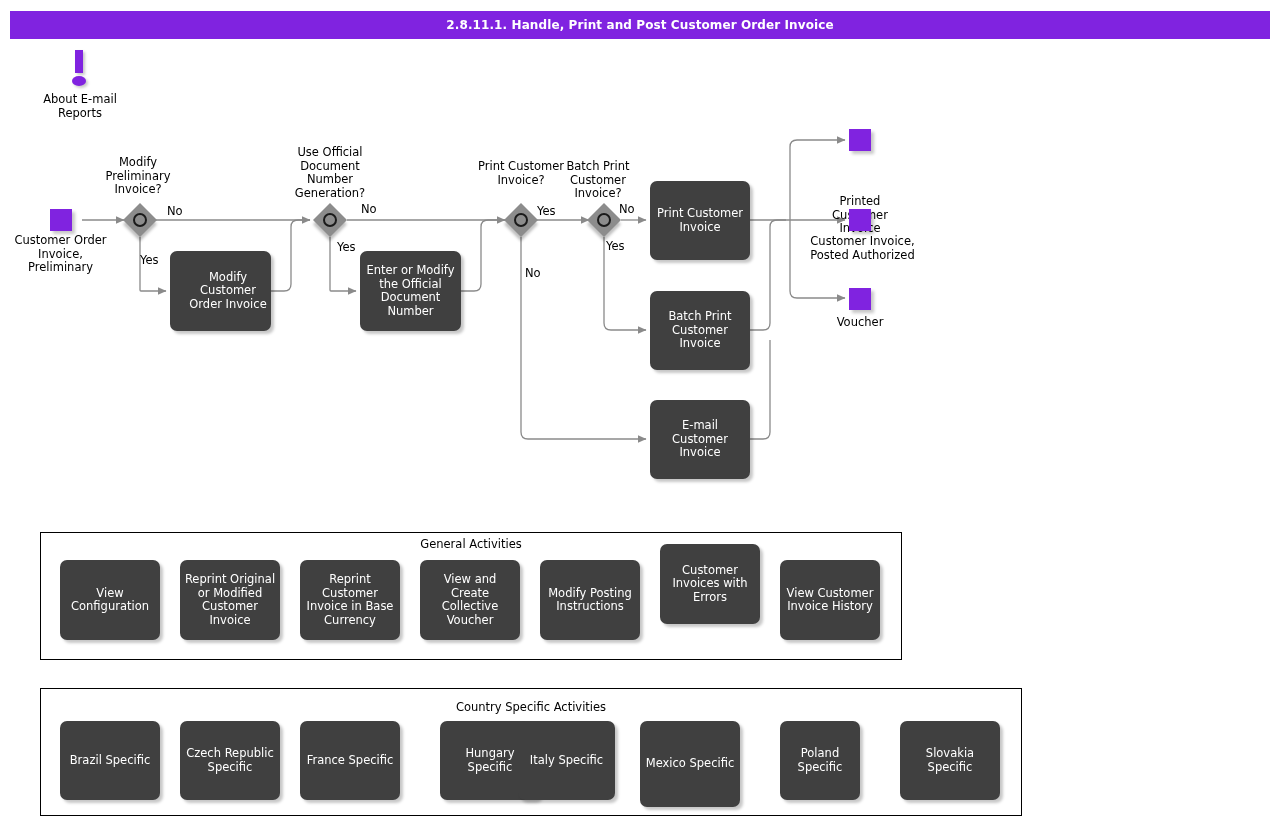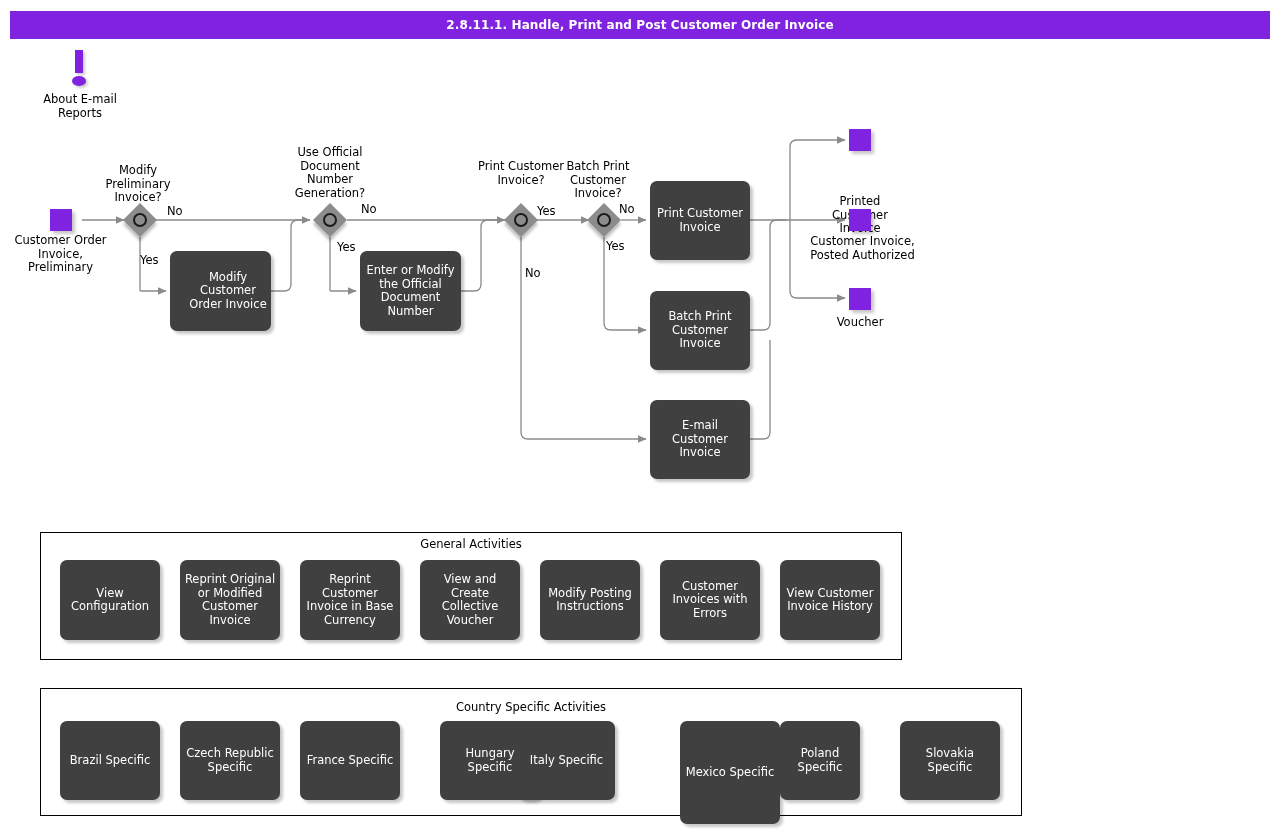--- a/index.html
+++ b/index.html
@@ -201,21 +201,21 @@
 
 <div class="note-icon" style="left:68px; top:50px; width:24px; height:38px;">
   <div class="bar"></div>
   <div class="dot"></div>
 </div>
 <div class="note-label" style="left:30px; top:93px; width:100px;">About E-mail Reports</div>
 
 <div class="term" style="left:50px; top:209px;"></div>
 <div class="term-label" style="left:8px; top:234px; width:105px;">Customer Order Invoice, Preliminary</div>
 
-<div class="dec-label" style="left:88px; top:164px; width:100px;">Modify Preliminary Invoice?</div>
+<div class="dec-label" style="left:88px; top:156px; width:100px;">Modify Preliminary Invoice?</div>
 <div class="decision" style="left:123px; top:203px;">
   <div class="dia"></div>
   <div class="ring"></div>
 </div>
 <div class="edge-label" style="left:167px; top:205px;">No</div>
 <div class="edge-label" style="left:140px; top:254px;">Yes</div>
 
 <div class="node" style="left:170px; top:251px; width:101px; height:80px;padding-left:18px;">
   <span>Modify Customer Order Invoice</span>
 </div>
@@ -280,21 +280,21 @@
 </div>
 <div class="node" style="left:300px; top:560px; width:100px; height:80px;">
   <span>Reprint Customer Invoice in Base Currency</span>
 </div>
 <div class="node" style="left:420px; top:560px; width:100px; height:80px;">
   <span>View and Create Collective Voucher</span>
 </div>
 <div class="node" style="left:540px; top:560px; width:100px; height:80px;">
   <span>Modify Posting Instructions</span>
 </div>
-<div class="node" style="left:660px; top:560px; width:100px; height:80px;">
+<div class="node" style="left:660px; top:544px; width:100px; height:80px;">
   <span>Customer Invoices with Errors</span>
 </div>
 <div class="node" style="left:780px; top:560px; width:100px; height:80px;">
   <span>View Customer Invoice History</span>
 </div>
 
 <div class="panel" style="left:40px; top:688px; width:982px; height:128px;"></div>
 <div class="panel-title" style="left:40px; top:700px; width:982px;">Country Specific Activities</div>
 
 <div class="node" style="left:60px; top:721px; width:100px; height:79px;">
@@ -305,21 +305,21 @@
 </div>
 <div class="node" style="left:300px; top:721px; width:100px; height:79px;">
   <span>France Specific</span>
 </div>
 <div class="node" style="left:440px; top:721px; width:100px; height:79px;">
   <span>Hungary Specific</span>
 </div>
 <div class="node" style="left:518px; top:721px; width:97px; height:79px;">
   <span>Italy Specific</span>
 </div>
-<div class="node" style="left:680px; top:721px; width:100px; height:103px;">
+<div class="node" style="left:640px; top:721px; width:100px; height:86px;">
   <span>Mexico Specific</span>
 </div>
 <div class="node" style="left:780px; top:721px; width:80px; height:79px;">
   <span>Poland Specific</span>
 </div>
 <div class="node" style="left:900px; top:721px; width:100px; height:79px;">
   <span>Slovakia Specific</span>
 </div>
 
 </body></html>

